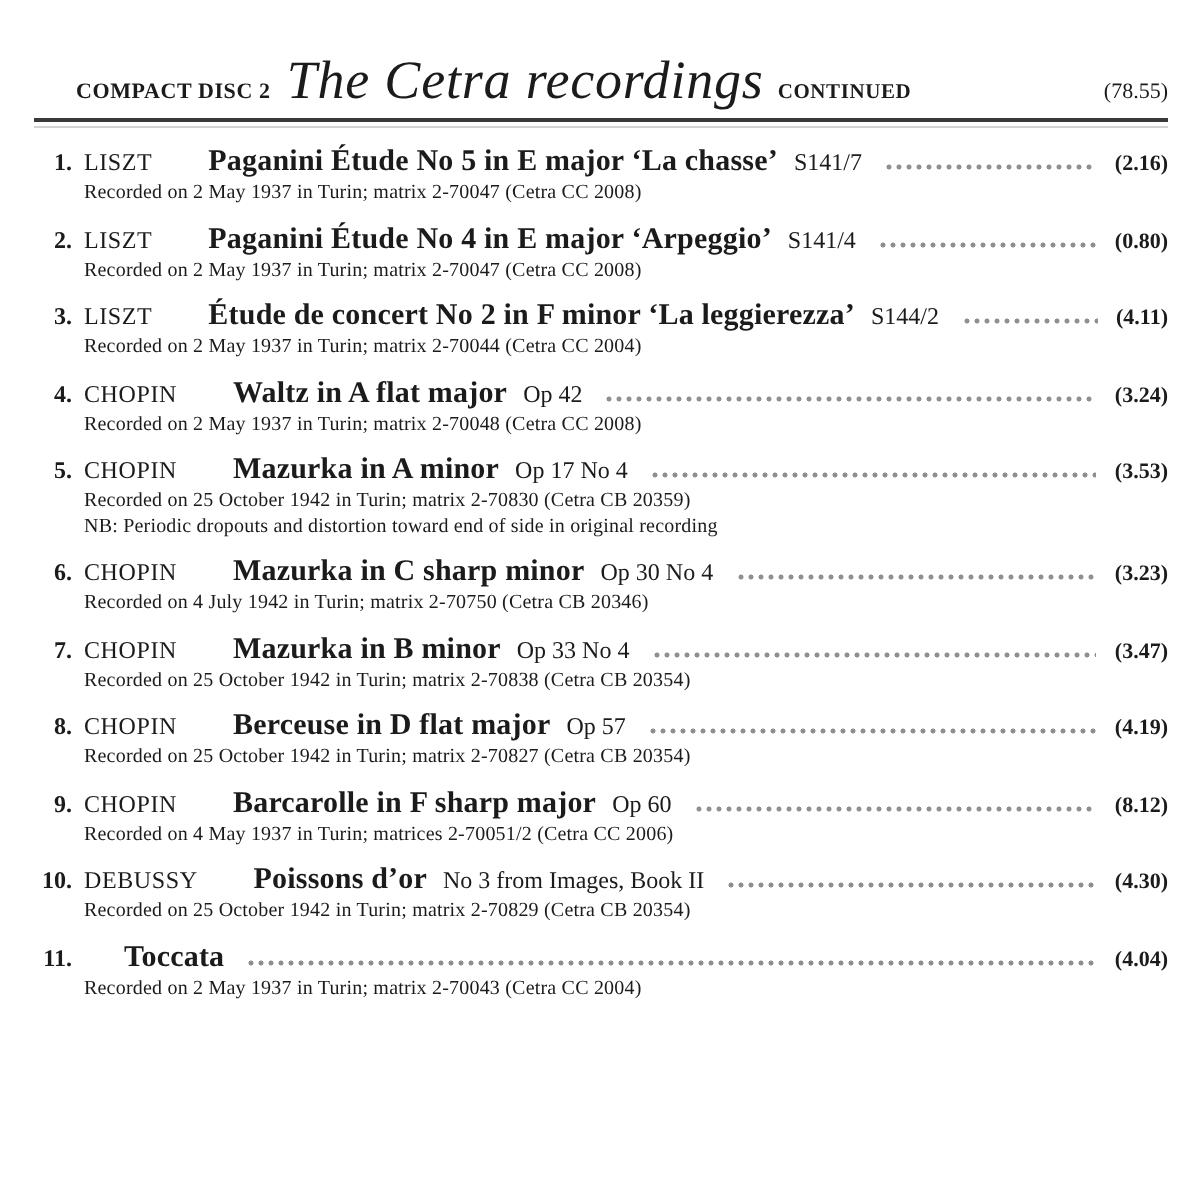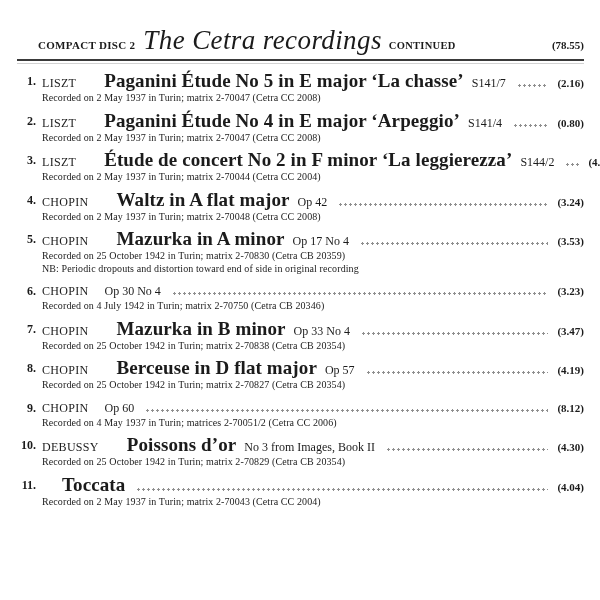--- a/index.html
+++ b/index.html
@@ -40,21 +40,21 @@
     letter-spacing: 0.4px;
   }
   .continued-label {
     font-weight: bold;
     font-size: 10.5px;
     letter-spacing: 0.3px;
   }
   .header-spacer { flex: 1; }
   .total-duration {
     font-size: 11px;
-    font-weight: bold;
+    font-weight: normal;
     margin-top: 12px;
   }
   .header-rule {
     margin-top: 3px;
     margin-left: 2px;
     margin-right: 1px;
     height: 2px;
     background: #3a3a3a;
     border: none;
   }
@@ -90,21 +90,21 @@
     line-height: 16px;
     white-space: nowrap;
   }
   .composer {
     font-size: 12px;
     letter-spacing: 0.3px;
     margin-right: 8px;
   }
   .work-title {
     font-weight: bold;
-    font-size: 19px;
+    font-size: 15px;
     letter-spacing: 0.1px;
     padding-left: 20px;
   }
   .catalog {
     font-size: 12px;
     margin-left: 8px;
   }
   .dot-leader {
     flex: 1;
     min-width: 14px;
@@ -220,20 +220,21 @@
       <div class="details">Recorded on 25 October 1942 in Turin; matrix 2-70830 (Cetra CB 20359)</div>
       <div class="note">NB: Periodic dropouts and distortion toward end of side in original recording</div>
     </div>
   </div>
 
   <div class="track">
     <div class="track-num">6.</div>
     <div class="track-content">
       <div class="title-line">
         <span class="composer">CHOPIN</span>
+        <span class="work-title">Mazurka in C sharp minor</span>
         <span class="catalog">Op 30 No 4</span>
         <span class="dot-leader"></span>
         <span class="duration">(3.23)</span>
       </div>
       <div class="details">Recorded on 4 July 1942 in Turin; matrix 2-70750 (Cetra CB 20346)</div>
 
     </div>
   </div>
 
   <div class="track">
@@ -264,20 +265,21 @@
       <div class="details">Recorded on 25 October 1942 in Turin; matrix 2-70827 (Cetra CB 20354)</div>
 
     </div>
   </div>
 
   <div class="track">
     <div class="track-num">9.</div>
     <div class="track-content">
       <div class="title-line">
         <span class="composer">CHOPIN</span>
+        <span class="work-title">Barcarolle in F sharp major</span>
         <span class="catalog">Op 60</span>
         <span class="dot-leader"></span>
         <span class="duration">(8.12)</span>
       </div>
       <div class="details">Recorded on 4 May 1937 in Turin; matrices 2-70051/2 (Cetra CC 2006)</div>
 
     </div>
   </div>
 
   <div class="track">

